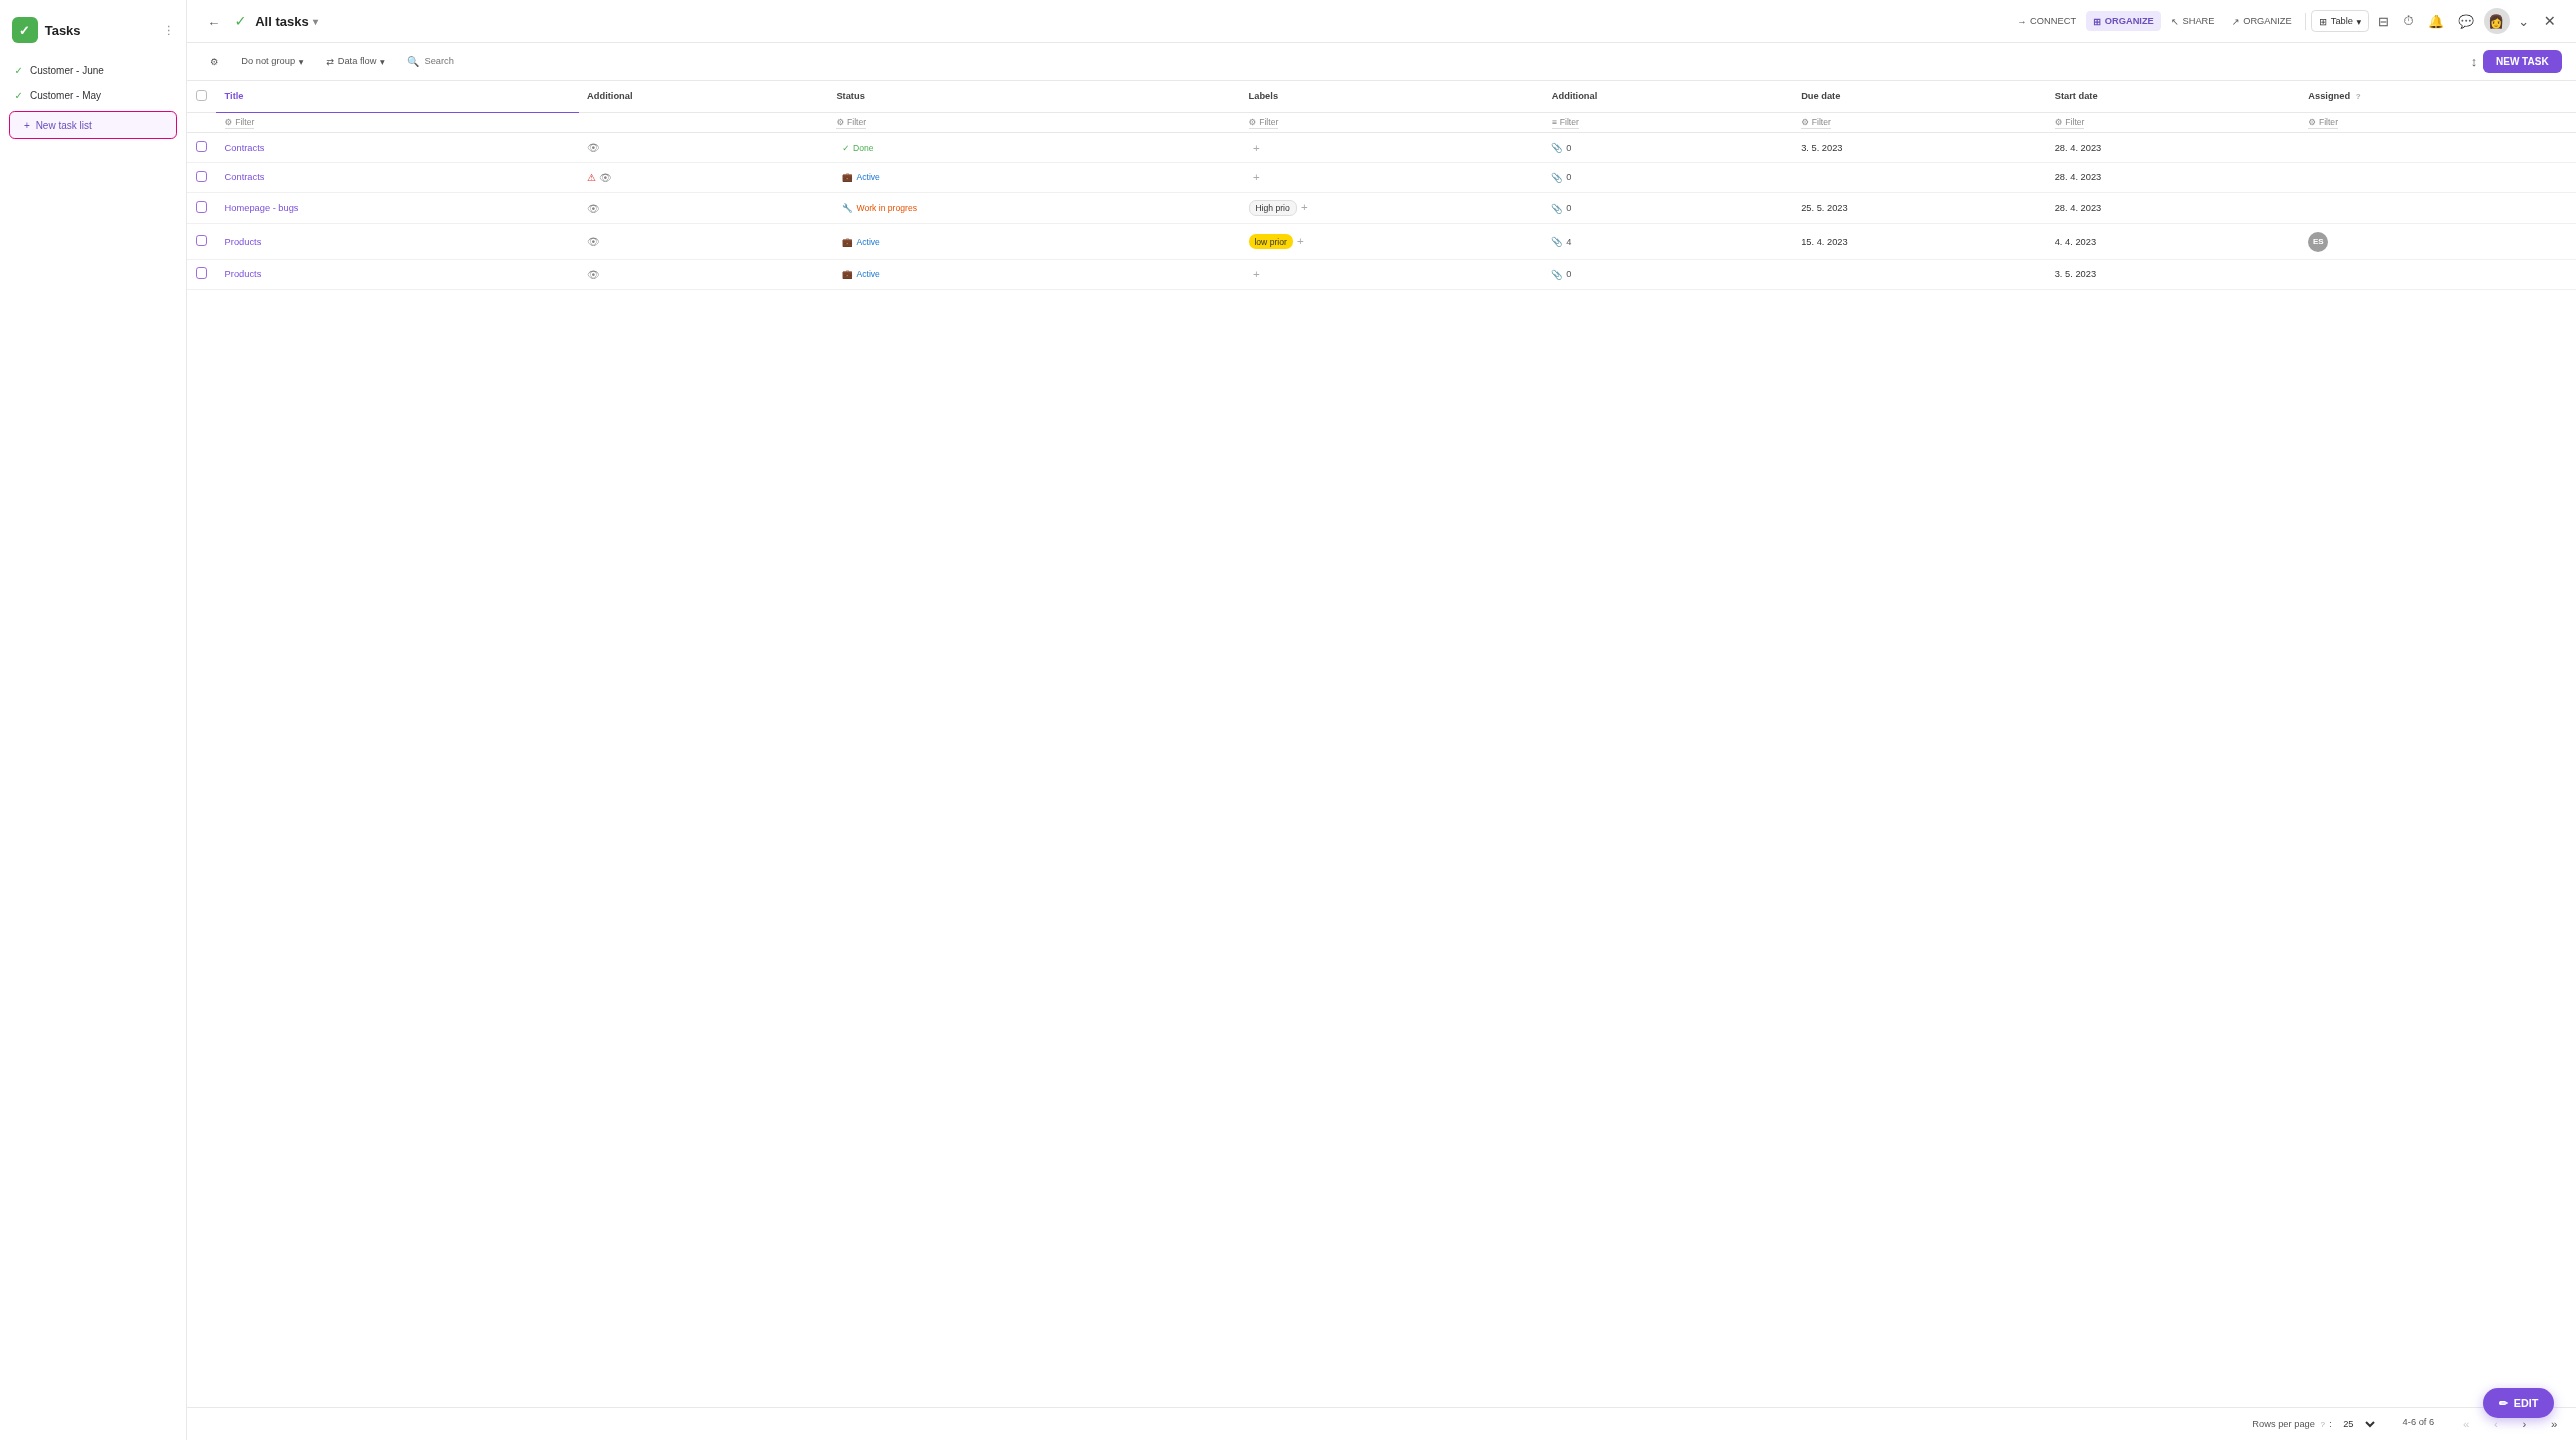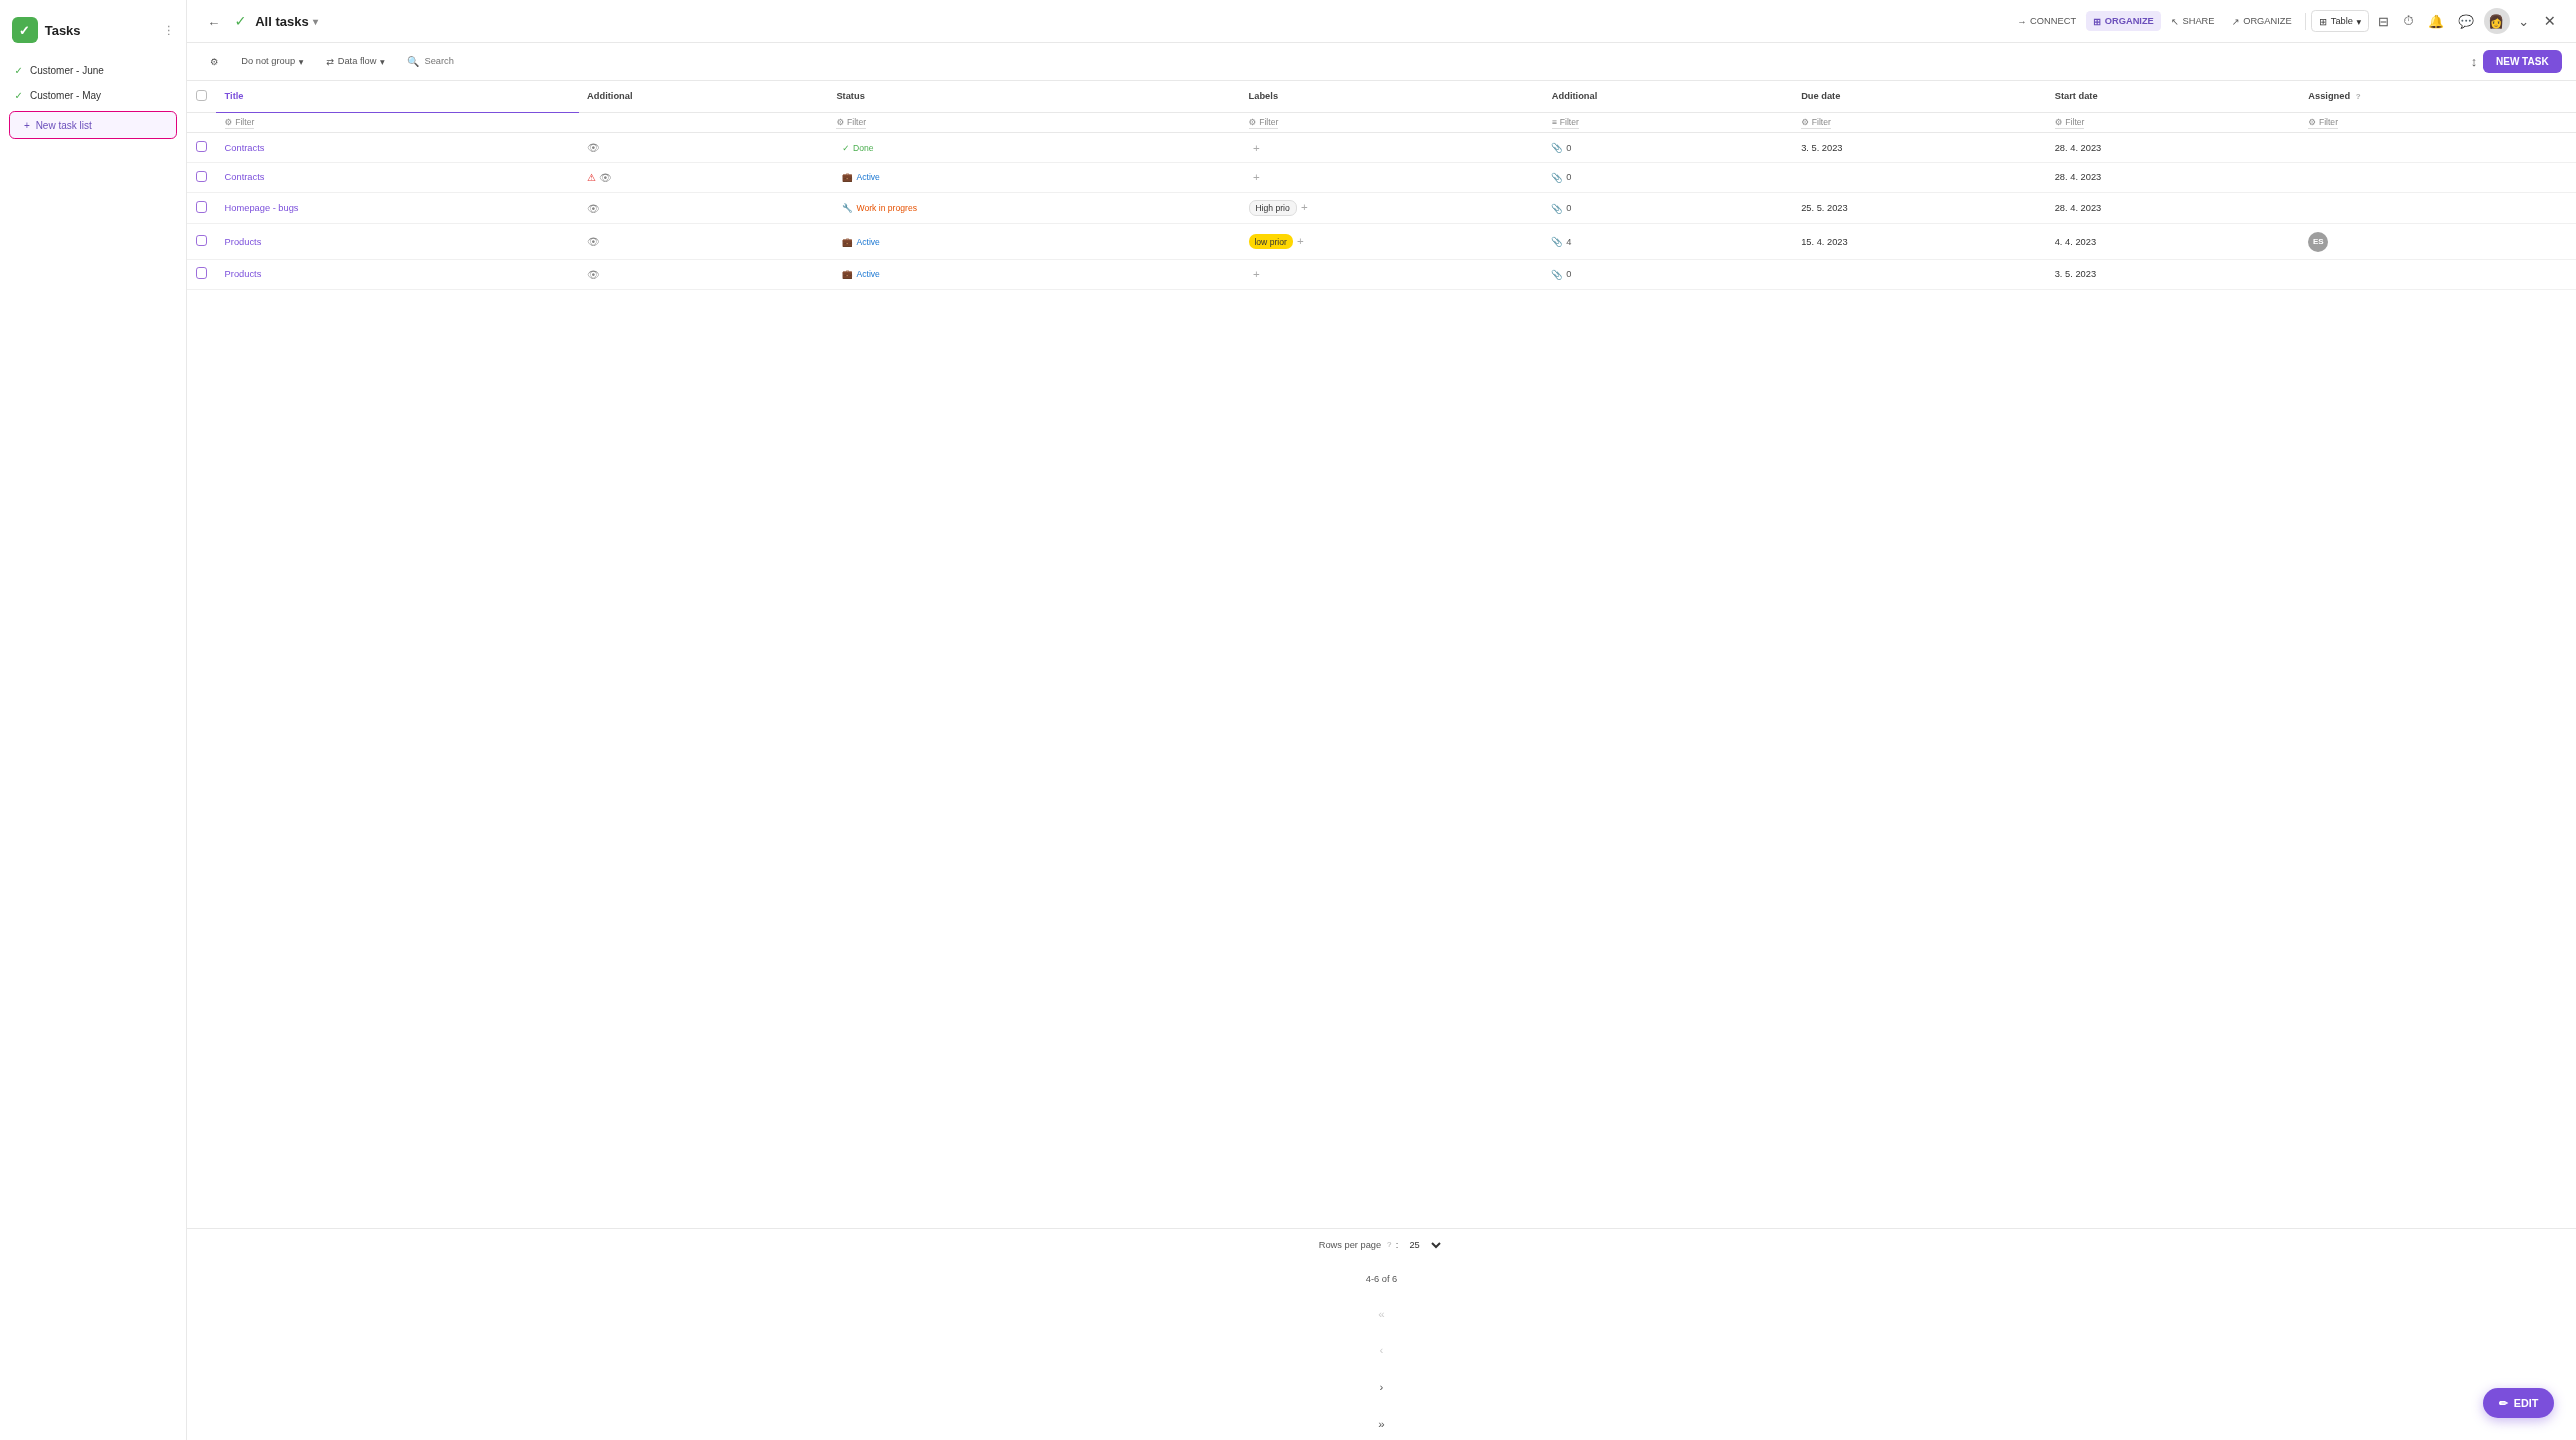--- a/index.html
+++ b/index.html
@@ -298,30 +298,28 @@
     .ind-alert { color: #e53935; }
     .ind-eye { color: #888; }
 
     
     .attach-cell { display: flex; align-items: center; gap: 2.9px; color: #555; font-size: 9.3px; }
     .add-icon { color: #aaa; cursor: pointer; font-size: 11.5px; }
 
     
     .table-footer {
       display: flex;
-      align-items: center;
       justify-content: flex-end;
       padding: 8.6px 14.4px;
       background: #fff;
       border-top: 0.7px solid #e8e8e8;
-      gap: 22px;
+      gap: 16px;
       font-size: 9.3px;
       color: #555;
       flex-shrink: 0;
-      flex-direction: column;
     }
     .rows-per-page { display: flex; align-items: center; gap: 4.3px; }
     .rows-select {
       border: none;
       background: none;
       font-size: 9.3px;
       color: #333;
       cursor: pointer;
       padding: 1.4px 2.9px;
     }

